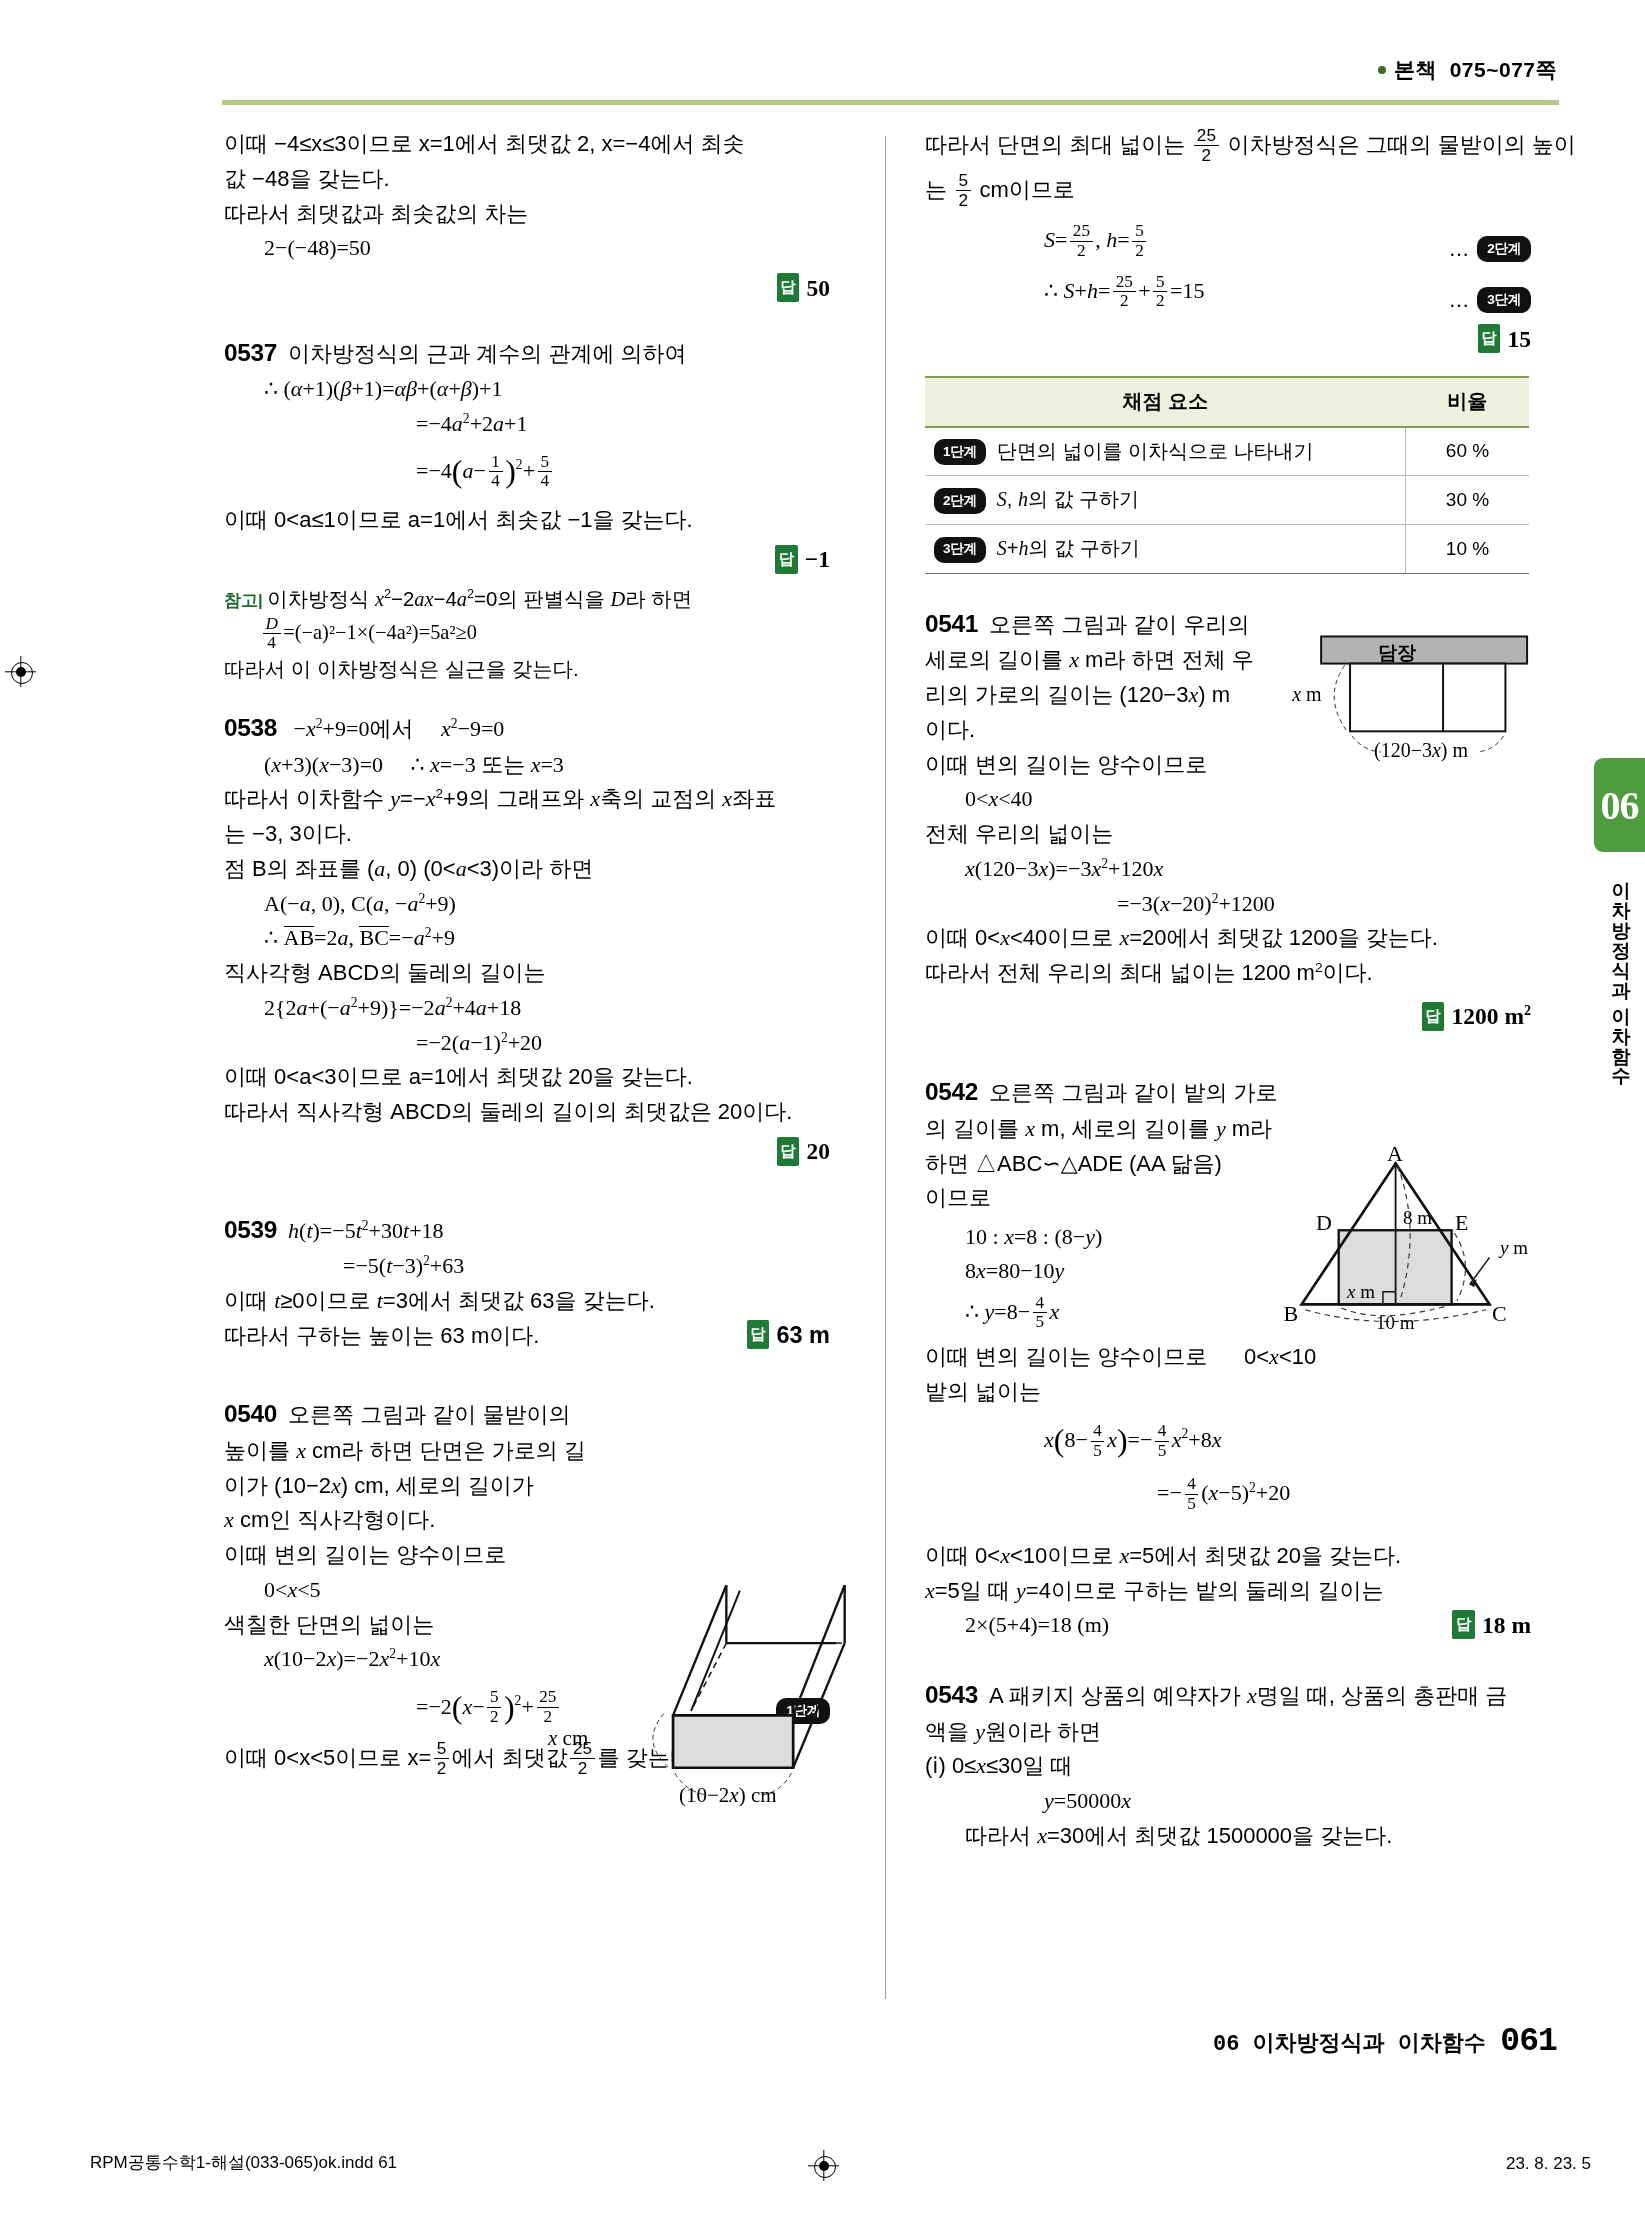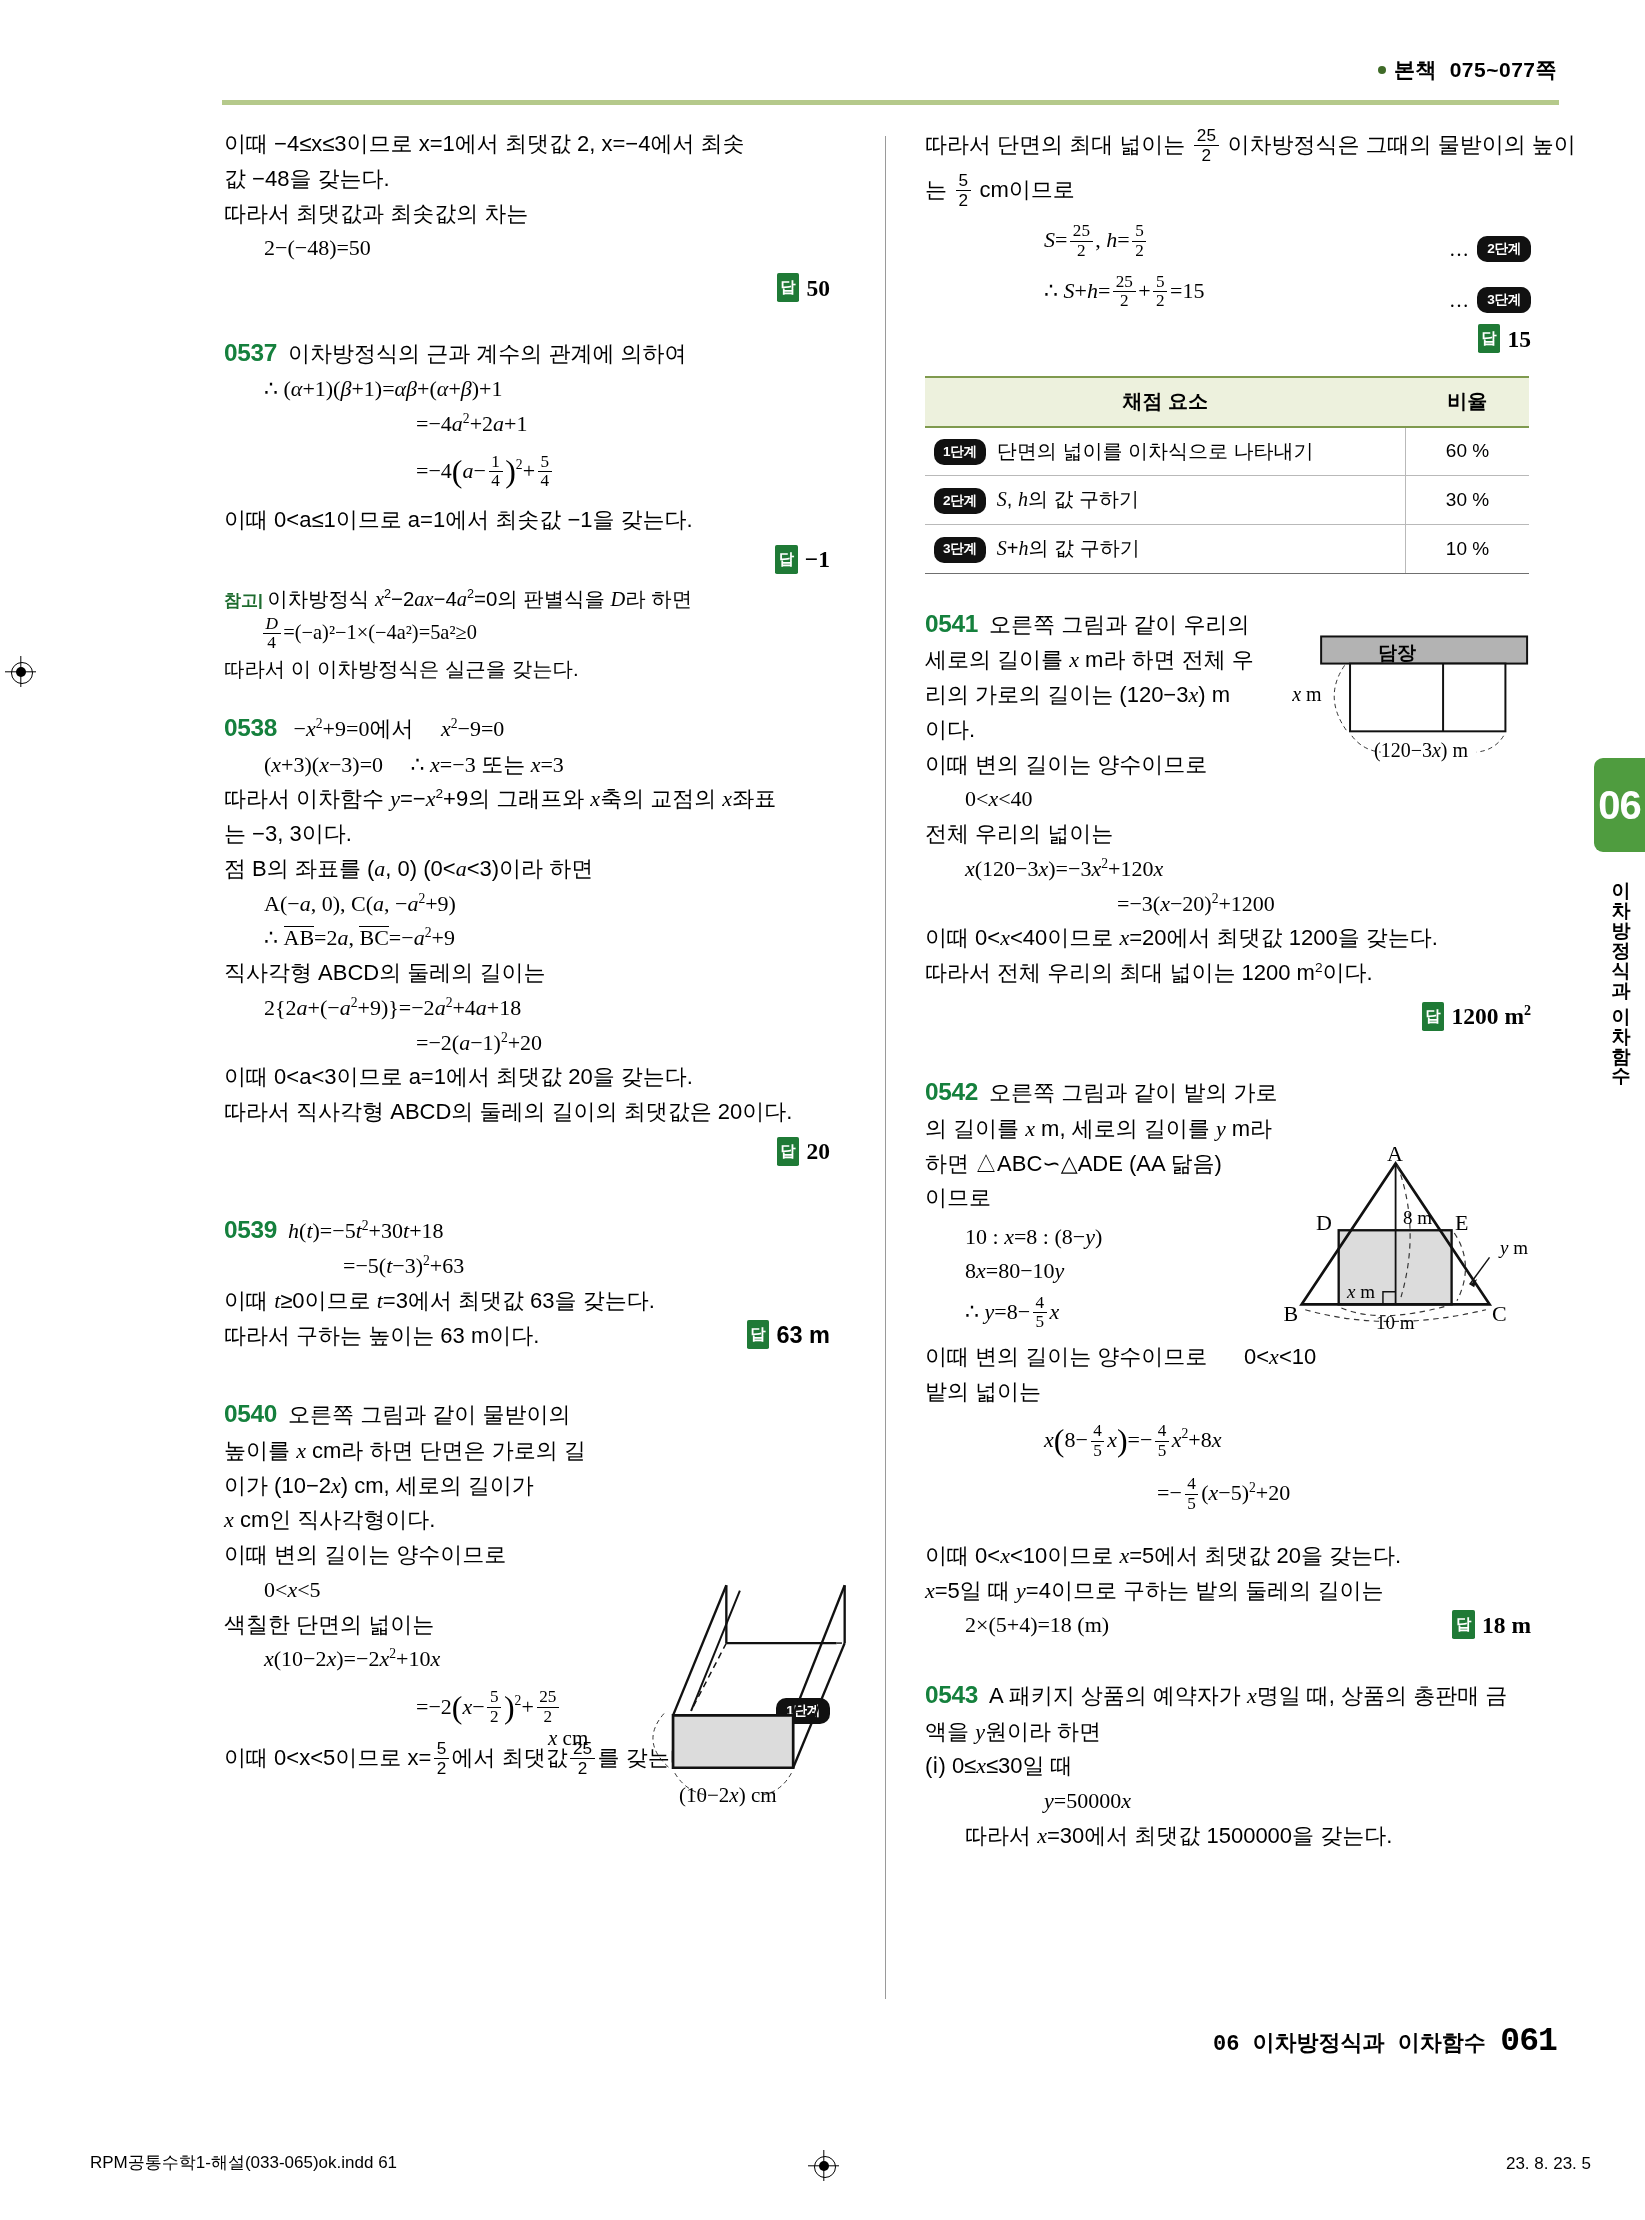--- a/index.html
+++ b/index.html
@@ -72,21 +72,21 @@
   .ln  { white-space: nowrap; }
   .ind1 { padding-left: 40px; }
   .ind2 { padding-left: 119px; }
   .ind3 { padding-left: 192px; }
   .ind4 { padding-left: 232px; }
 
   .pnum {
     font-family: "Liberation Sans", sans-serif;
     font-weight: bold;
     font-size: 24.4px;
-    color: #15803d;
+    color: #000000;
     letter-spacing: -0.3px;
     margin-right: 11px;
     text-align: right;
   }
   .korean {
     font-family: "Liberation Sans", sans-serif;
     font-size: 22px;
     font-weight: 500;
   }
 
@@ -193,21 +193,21 @@
   
   .side-tab {
     position: absolute;
     right: 0;
     top: 758px;
     width: 51px;
     height: 94px;
     background: #4f9c3f;
     border-radius: 9px 0 0 9px;
     color: #fff;
-    font-family: Liberation Sans, sans-serif;
+    font-family: Liberation Serif, serif;
     font-weight: bold;
     font-size: 40px;
     display: flex;
     align-items: center;
     justify-content: center;
     letter-spacing: -0.9px;
   }
   .side-label {
     position: absolute;
     right: 11px;

